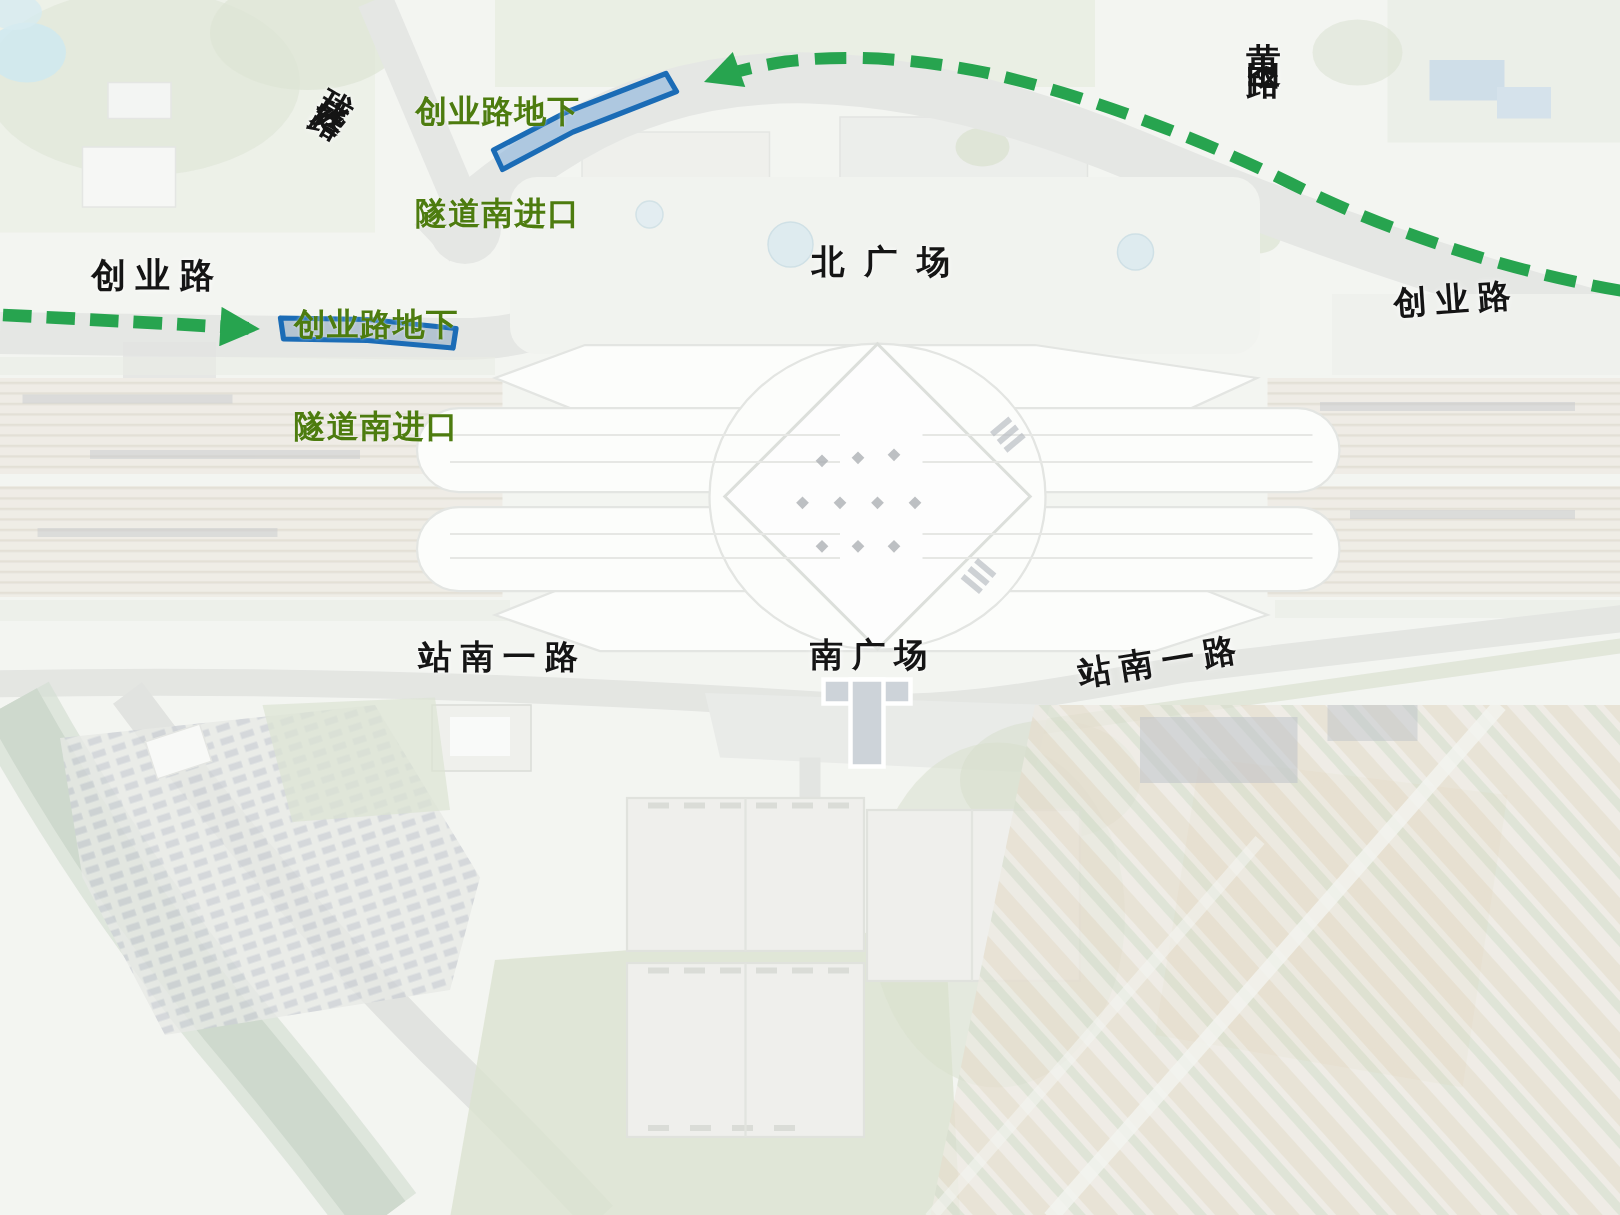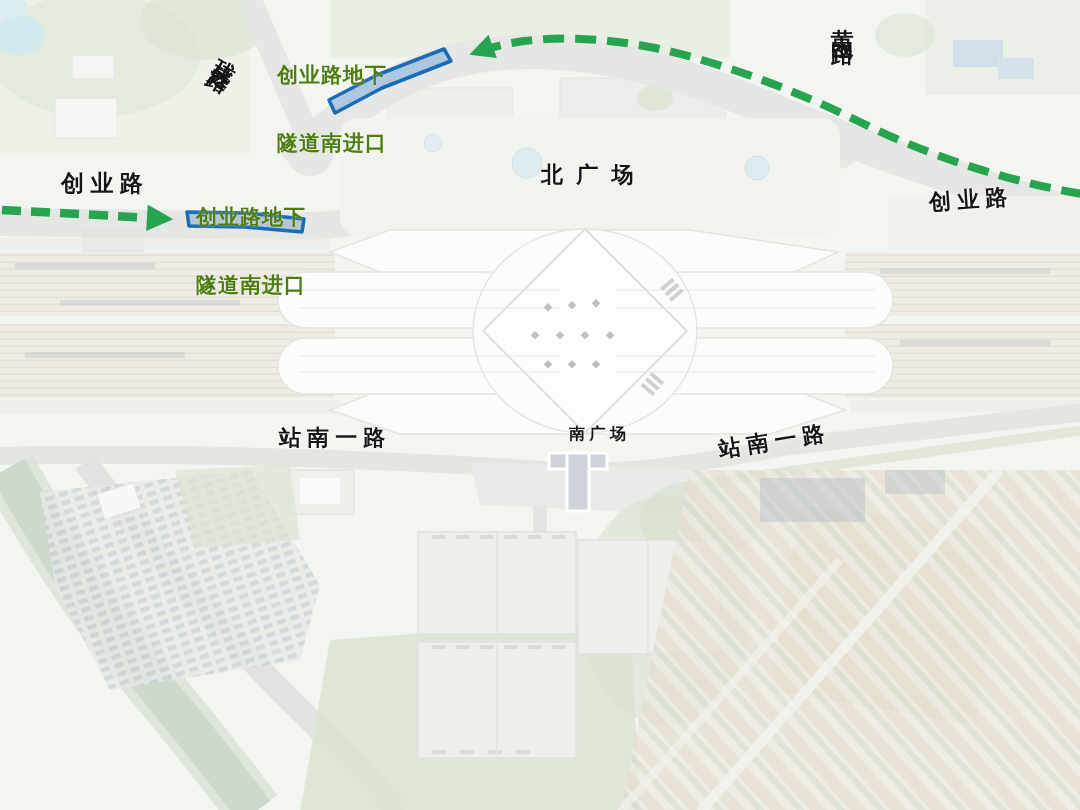--- a/index.html
+++ b/index.html
@@ -19,21 +19,21 @@
   .lbl.blue{color:#4d7c0f;text-shadow:0 0 2px rgba(255,255,255,.6);}
   .vert{writing-mode:vertical-rl;text-orientation:upright;}
   #lbl-north-tunnel{left:277px;top:19px;font-size:21px;letter-spacing:1px;}
   #lbl-south-tunnel{left:196px;top:161px;font-size:21px;letter-spacing:1px;}
   #lbl-longting{left:226px;top:46px;font-size:22px;letter-spacing:6px;
     transform:rotate(30deg);transform-origin:50% 10%;}
   #lbl-huangshan{left:830px;top:10px;font-size:23px;letter-spacing:7px;}
   #lbl-chuangye-west{left:61px;top:171px;font-size:23px;}
   #lbl-chuangye-east{left:929px;top:188px;font-size:22px;transform:rotate(-4deg);}
   #lbl-north-square{left:541px;top:165px;font-size:22px;font-family:Liberation Mono, monospace;}
-  #lbl-south-square{left:540px;top:425px;font-size:16px;margin-left:29px;}
+  #lbl-south-square{left:540px;top:425px;font-size:22px;}
   #lbl-zhannan-west{left:279px;top:426px;font-size:22px;}
   #lbl-zhannan-east{left:719px;top:438px;font-size:22px;transform:rotate(-9deg);transform-origin:left center;}
 </style>
 </head>
 <body>
 
 <div class="stage">
 
   <svg class="bg" viewBox="0 0 1080 810" aria-hidden="true">
     <defs>

